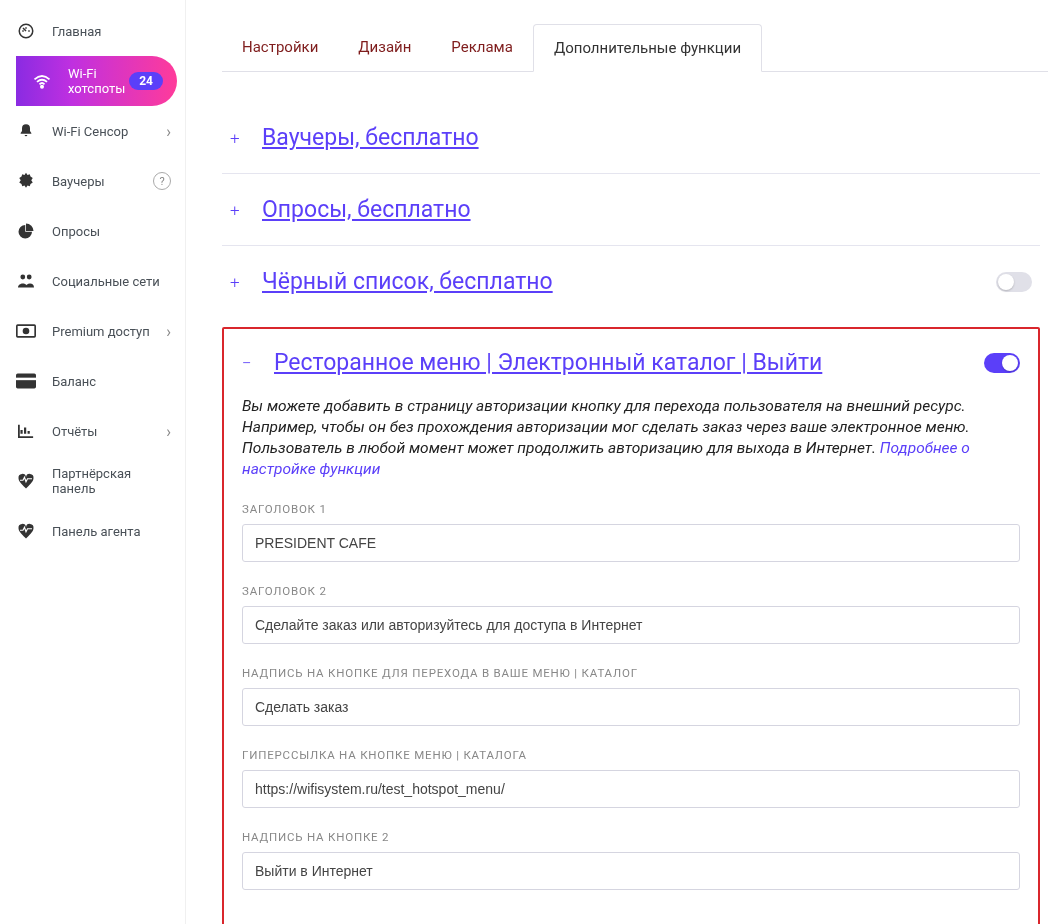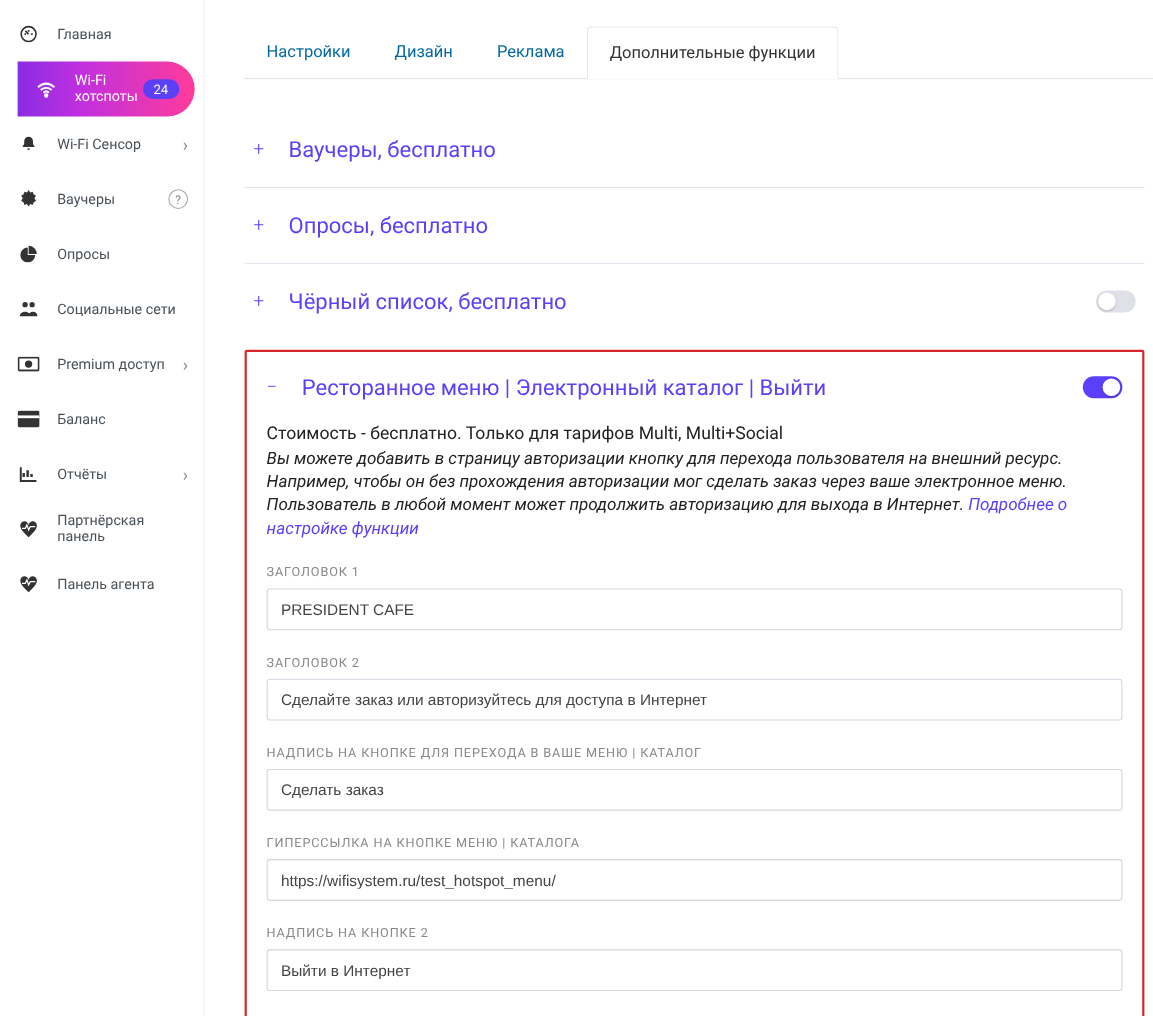--- a/index.html
+++ b/index.html
@@ -3,33 +3,33 @@
 <meta charset="utf-8">
 <style>
 * { box-sizing: border-box; margin: 0; padding: 0; }
 body { font-family: -apple-system, BlinkMacSystemFont, "Segoe UI", Roboto, Arial, sans-serif; background: #fff; color: #333; width: 1048px; height: 924px; overflow: hidden; display: flex; }
 .sidebar { width: 186px; background: #fff; padding-top: 6px; flex-shrink: 0; border-right: 1px solid #f0f0f0; }
 .side-item { display: flex; align-items: center; padding: 12px 14px 12px 16px; cursor: pointer; color: #495057; font-size: 13px; position: relative; height: 50px; }
 .side-item.active { background: linear-gradient(90deg, #8a2be2 0%, #c030e0 35%, #ff3b9a 100%); color: #fff; border-radius: 0 25px 25px 0; margin-right: 8px; margin-left: 16px; }
 .side-item .icon { width: 20px; height: 20px; margin-right: 16px; display: inline-flex; align-items: center; justify-content: center; flex-shrink: 0; }
 .side-item .label { flex: 1; }
 .side-item .chev { font-size: 16px; color: #888; }
-.side-item .badge { background: #5b3ff9; color: #fff; border-radius: 12px; padding: 2px 10px; font-size: 12px; font-weight: 400; }
+.side-item .badge { background: #5b3ff9; color: #fff; border-radius: 12px; padding: 2px 10px; font-size: 12px; font-weight: 700; }
 .help-circle { width: 18px; height: 18px; border: 1px solid #aaa; border-radius: 50%; display: inline-flex; align-items: center; justify-content: center; font-size: 11px; color: #888; }
 
 .main { flex: 1; padding: 0 0 0 36px; overflow-y: auto; }
 .tabs { display: flex; border-bottom: 1px solid #e0e0e8; margin-top: 24px; }
-.tab { padding: 14px 20px; font-size: 15px; color: #0369a1; cursor: pointer; position: relative; }
+.tab { padding: 14px 20px; font-size: 15px; color: #7f1d1d; cursor: pointer; position: relative; }
 .tab.active { color: #333; border: 1px solid #e0e0e8; border-bottom: 1px solid #fff; border-radius: 4px 4px 0 0; margin-bottom: -1px; background: #fff; }
 
 .content { padding: 30px 8px 0 0; }
 .accordion { border-bottom: 1px solid #e5e5ef; }
 .acc-head { display: flex; align-items: center; padding: 22px 8px; cursor: pointer; }
 .acc-icon { width: 18px; color: #5b3ff9; font-size: 17px; font-weight: 300; margin-right: 14px; }
-.acc-title { color: #5b3ff9; font-size: 20px; flex: 1; }
+.acc-title { color: #5b3ff9; font-size: 23px; flex: 1; text-decoration: underline; }
 .toggle { width: 36px; height: 20px; border-radius: 10px; background: #e0e0e8; position: relative; cursor: pointer; }
 .toggle::after { content: ''; position: absolute; width: 16px; height: 16px; background: #fff; border-radius: 50%; top: 2px; left: 2px; box-shadow: 0 1px 2px rgba(0,0,0,0.2); transition: left 0.2s; }
 .toggle.on { background: #5b3ff9; }
 .toggle.on::after { left: 18px; }
 
 .expanded { border: 2px solid #d9262c; border-radius: 2px; margin-top: 10px; padding: 0 18px 20px 18px; }
 .expanded .acc-head { padding: 20px 0 16px 0; }
 .exp-body { padding: 4px 0; }
 .price-line { font-size: 16px; color: #222; margin-bottom: 4px; }
 .desc { font-size: 15.5px; font-style: italic; line-height: 1.35; color: #222; margin-bottom: 22px; }
@@ -195,21 +195,20 @@
       </div>
     </div>
 
     <div class="expanded">
       <div class="acc-head">
         <span class="acc-icon">−</span>
         <span class="acc-title">Ресторанное меню | Электронный каталог | Выйти</span>
         <span class="toggle on"></span>
       </div>
       <div class="exp-body">
-        <div class="price-line">Стоимость - бесплатно. Только для тарифов Multi, Multi+Social</div>
         <div class="desc">
           <span>Вы можете добавить в страницу авторизации кнопку для перехода пользователя на внешний ресурс. Например, чтобы он без прохождения авторизации мог сделать заказ через ваше электронное меню. Пользователь в любой момент может продолжить авторизацию для выхода в Интернет. </span><a href="#">Подробнее о настройке функции</a>
         </div>
 
         <label class="field-label">ЗАГОЛОВОК 1</label>
         <input class="field-input" value="PRESIDENT CAFE" style="">
 
         <label class="field-label">ЗАГОЛОВОК 2</label>
         <input class="field-input" value="Сделайте заказ или авторизуйтесь для доступа в Интернет" style="">
 

